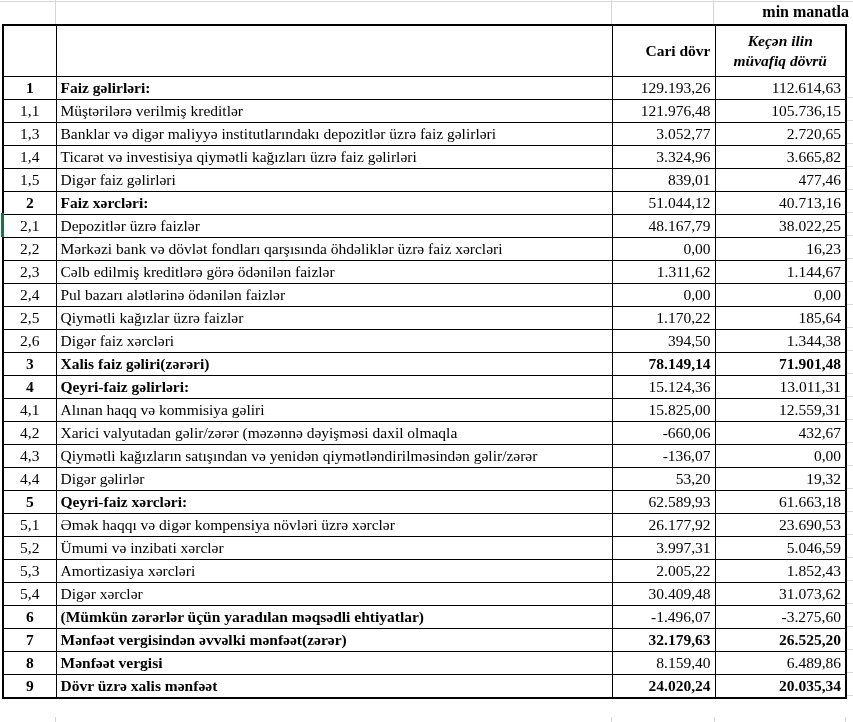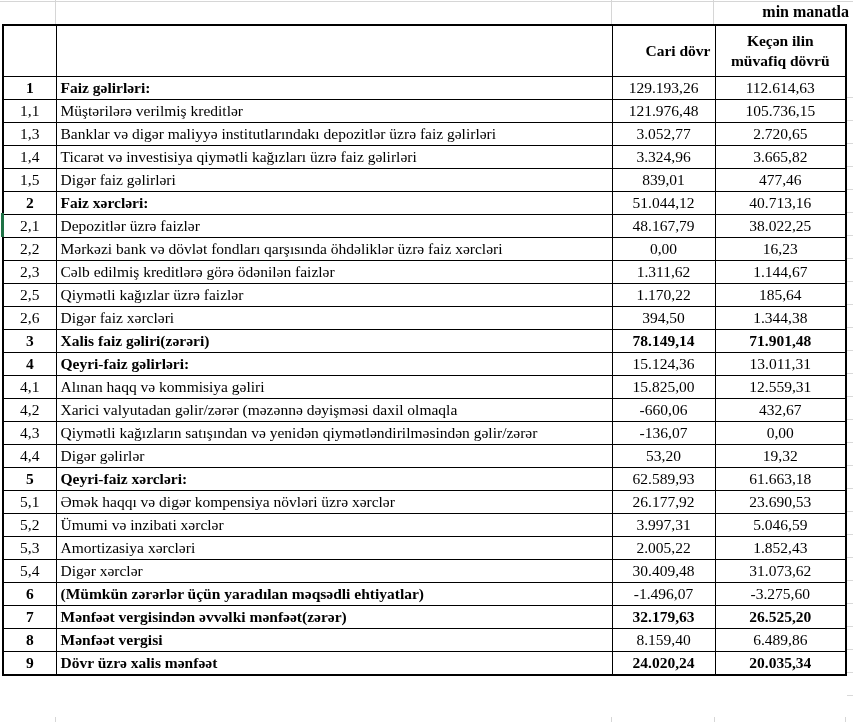--- a/index.html
+++ b/index.html
@@ -32,23 +32,23 @@
   }
   thead th{
     height:50px;font-weight:bold;text-align:center;vertical-align:middle;
     border-bottom-width:2px;
   }
   th.col-current,td.c-cur{border-left-width:2px;text-align:right;}
   th.col-prev,td.c-prev{border-left-width:2px;}
   tbody td{height:22px;line-height:22px;vertical-align:middle;}
   td.c-num{text-align:center;}
   td.c-label{text-align:left;margin-top:15px;}
-  td.c-val{text-align:center;margin-left:28px;}
+  td.c-val{text-align:right;margin-left:28px;}
   .bold{font-weight:bold;}
-  .hdr-two-line{line-height:20px;display:block;}
+  .hdr-two-line{line-height:20px;display:block;font-style:italic;}
   .selection-indicator{
     position:absolute;left:1px;top:213px;width:3px;height:24px;background:#1e7145;
   }
 </style>
 </head>
 <body>
 
 <div class="sheet">
 
   <div class="gridline gl-top"></div>
@@ -130,20 +130,26 @@
           <td class="c-val c-cur">0,00</td>
           <td class="c-val c-prev">16,23</td>
         </tr>
         <tr>
           <td class="c-num">2,3</td>
           <td class="c-label">Cəlb edilmiş kreditlərə görə ödənilən faizlər</td>
           <td class="c-val c-cur">1.311,62</td>
           <td class="c-val c-prev">1.144,67</td>
         </tr>
         <tr>
+          <td class="c-num">2,4</td>
+          <td class="c-label">Pul bazarı alətlərinə ödənilən faizlər</td>
+          <td class="c-val c-cur">0,00</td>
+          <td class="c-val c-prev">0,00</td>
+        </tr>
+        <tr>
           <td class="c-num">2,5</td>
           <td class="c-label">Qiymətli kağızlar üzrə faizlər</td>
           <td class="c-val c-cur">1.170,22</td>
           <td class="c-val c-prev">185,64</td>
         </tr>
         <tr>
           <td class="c-num">2,6</td>
           <td class="c-label">Digər faiz xərcləri</td>
           <td class="c-val c-cur">394,50</td>
           <td class="c-val c-prev">1.344,38</td>

